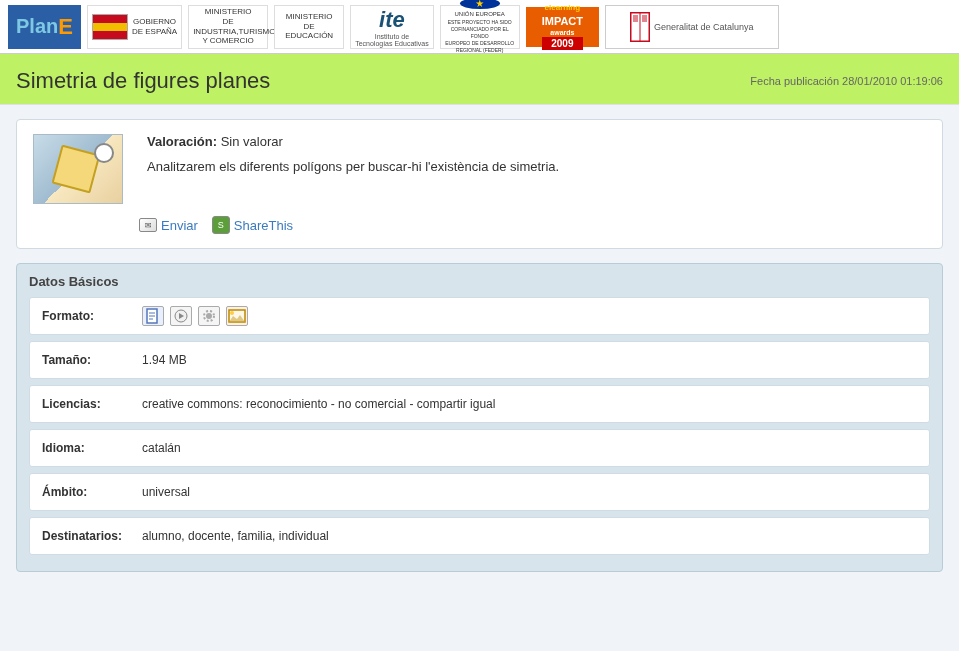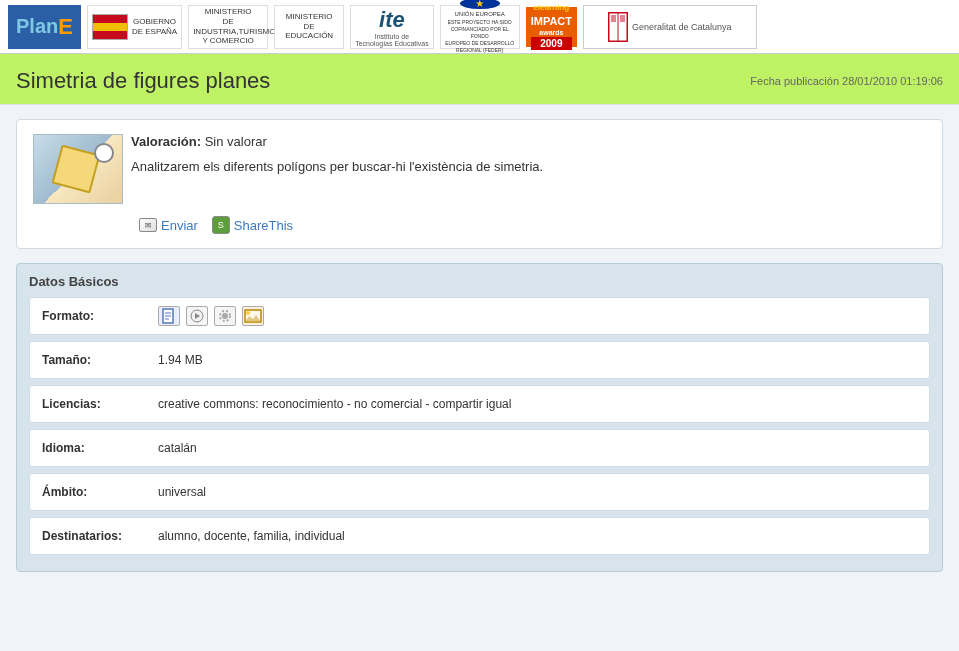--- a/index.html
+++ b/index.html
@@ -67,21 +67,21 @@
       font-size: 7px;
       color: #555;
       text-align: center;
     }
 
     .logo-awards {
       background: #e85d00;
       color: #fff;
       font-size: 8px;
       font-weight: bold;
-      padding: 2px 5px;
+      padding: 2px 16px;
       text-align: center;
       height: 40px;
       display: flex;
       align-items: center;
       justify-content: center;
     }
 
     .logo-generalitat {
       border: 1px solid #ccc;
       padding: 4px 24px;
@@ -134,21 +134,21 @@
     .content-card {
       background: #fff;
       border: 1px solid #d0dae0;
       border-radius: 4px;
       padding: 14px 16px;
       margin-bottom: 14px;
     }
 
     .card-top {
       display: flex;
-      gap: 8px;
+      gap: 24px;
       align-items: flex-start;
     }
 
     .thumbnail {
       width: 90px;
       height: 70px;
       background: #b8d4e8;
       border: 1px solid #aabbc8;
       flex-shrink: 0;
       display: flex;
@@ -260,21 +260,20 @@
     }
 
     .data-row {
       background: #fff;
       border: 1px solid #d0dce4;
       border-radius: 3px;
       padding: 8px 12px;
       margin-bottom: 6px;
       display: flex;
       align-items: center;
-      gap: 16px;
       min-height: 38px;
     }
     .data-label {
       font-weight: bold;
       font-size: 12px;
       color: #333;
       min-width: 100px;
     }
     .data-value {
       font-size: 12px;

